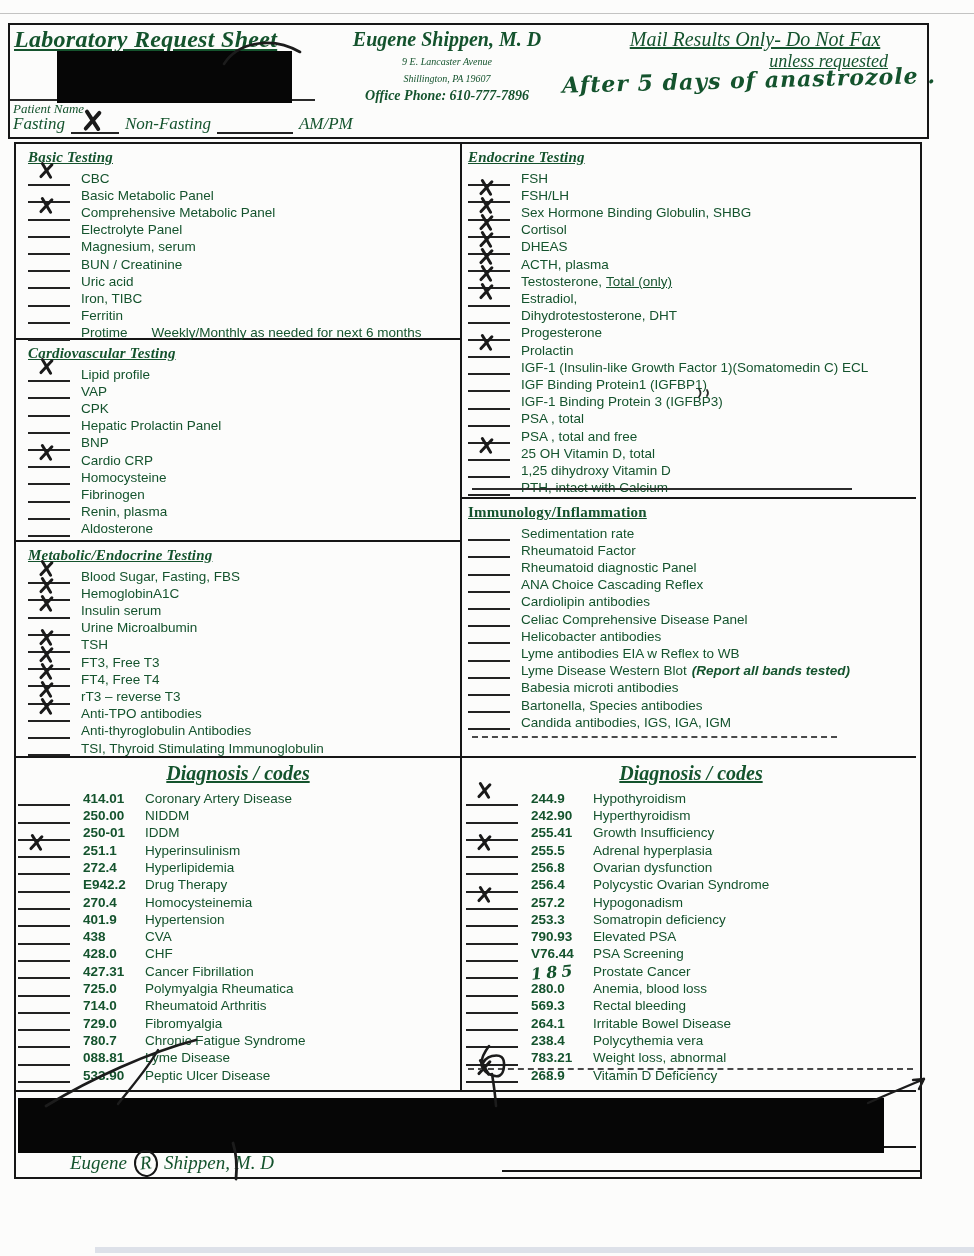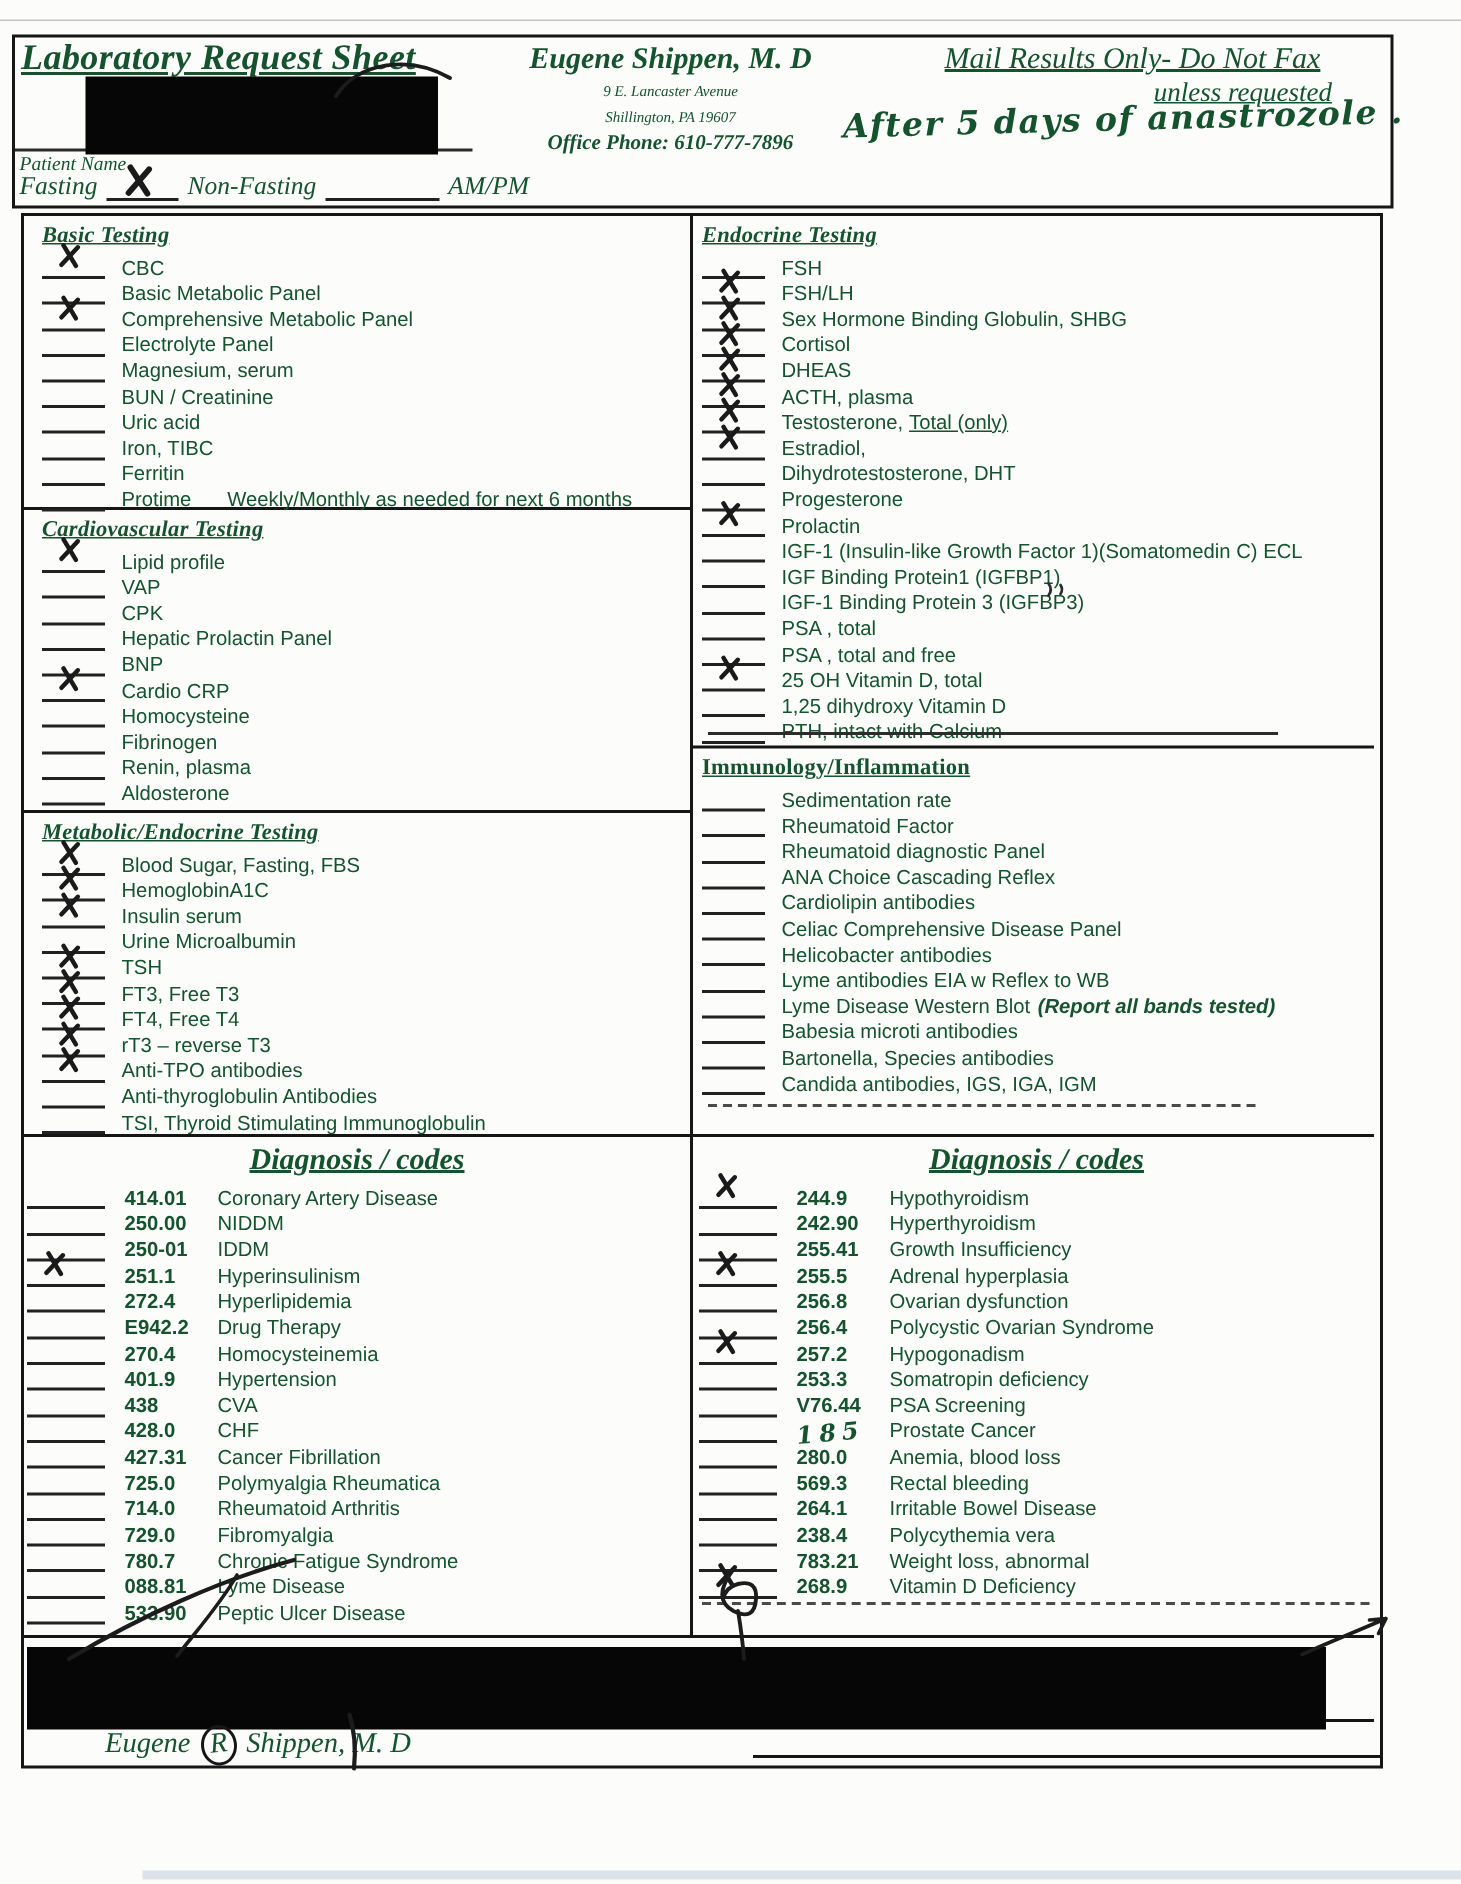--- a/index.html
+++ b/index.html
@@ -736,20 +736,25 @@
             <span class="dcode">257.2</span>
             <span class="dlabel">Hypogonadism</span>
           </div>
 
           <div class="drow">
             <span class="blank"></span>
             <span class="dcode">253.3</span>
             <span class="dlabel">Somatropin deficiency</span>
           </div>
 
+          <div class="drow">
+            <span class="blank"></span>
+            <span class="dcode">790.93</span>
+            <span class="dlabel">Elevated PSA</span>
+          </div>
 
           <div class="drow">
             <span class="blank"></span>
             <span class="dcode">V76.44</span>
             <span class="dlabel">PSA Screening</span>
           </div>
 
           <div class="drow">
             <span class="blank"></span>
             <span class="dcode hand">185</span>

